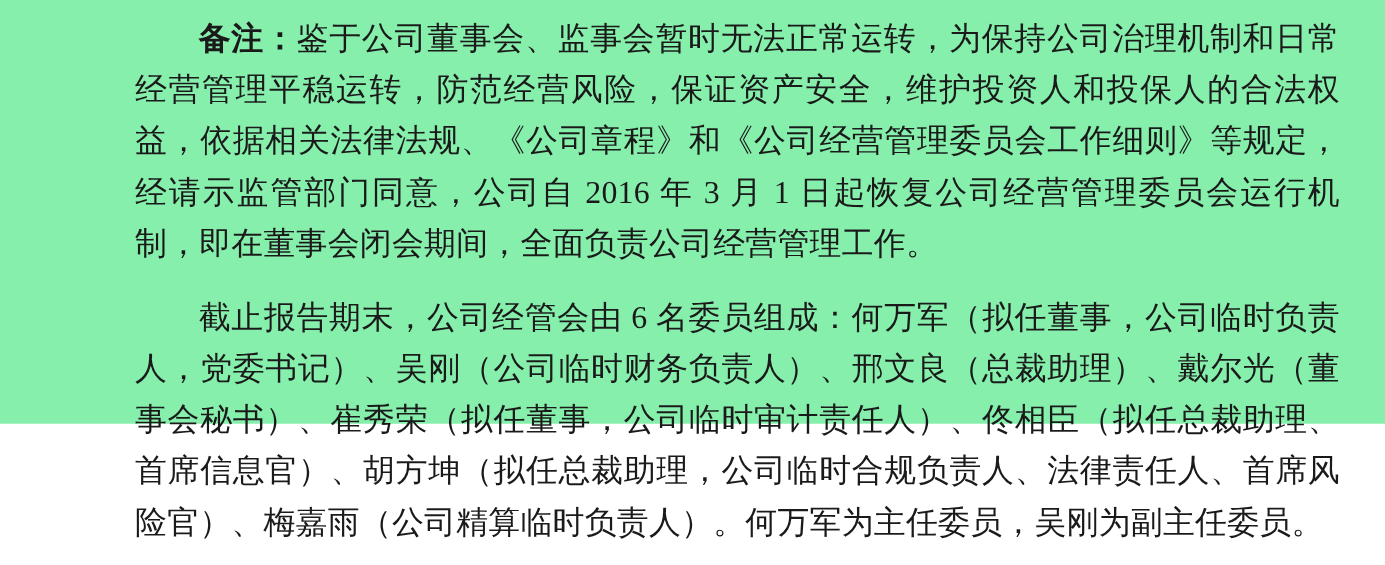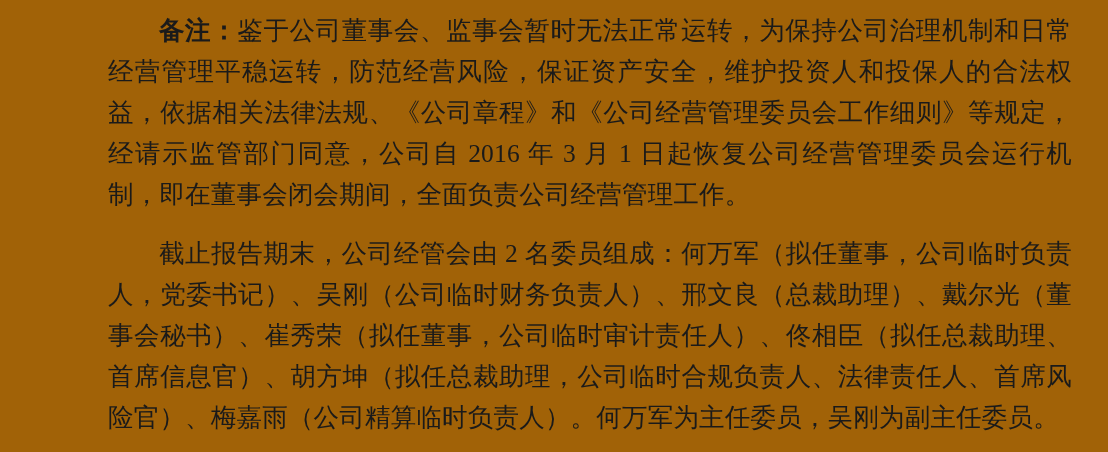--- a/index.html
+++ b/index.html
@@ -10,22 +10,22 @@
     width: 1108px;
     height: 452px;
     background: #ffffff;
     font-family: "Liberation Serif", "DejaVu Serif", serif;
     color: #1a1a1a;
     overflow: hidden;
   }
   .page {
     position: relative;
     width: 1108px;
-    height: 452px;
-    background: #a16207;
+    height: 339px;
+    background: #86efac;
     box-sizing: border-box;
     padding: 10px 36px 0 108px;
   }
   .doc-body {
     font-size: 25.5px;
     line-height: 41px;
     letter-spacing: 0.2px;
     text-align: justify;
     text-justify: inter-ideograph;
   }
@@ -48,17 +48,17 @@
 <body>
 
 <div class="page">
   <div class="doc-body">
 
     <p class="para first">
       <span class="run label-bold">备注：</span><span class="run">鉴于公司董事会、监事会暂时无法正常运转，为保持公司治理机制和日常经营管理平稳运转，防范经营风险，保证资产安全，维护投资人和投保人的合法权益，依据相关法律法规、《公司章程》和《公司经营管理委员会工作细则》等规定，经请示监管部门同意，公司自 2016 年 3 月 1 日起恢复公司经营管理委员会运行机制，即在董事会闭会期间，全面负责公司经营管理工作。</span>
     </p>
 
     <p class="para second">
-      <span class="run">截止报告期末，公司经管会由 2 名委员组成：何万军（拟任董事，公司临时负责人，党委书记）、吴刚（公司临时财务负责人）、邢文良（总裁助理）、戴尔光（董事会秘书）、崔秀荣（拟任董事，公司临时审计责任人）、佟相臣（拟任总裁助理、首席信息官）、胡方坤（拟任总裁助理，公司临时合规负责人、法律责任人、首席风险官）、梅嘉雨（公司精算临时负责人）。何万军为主任委员，吴刚为副主任委员。</span>
+      <span class="run">截止报告期末，公司经管会由 6 名委员组成：何万军（拟任董事，公司临时负责人，党委书记）、吴刚（公司临时财务负责人）、邢文良（总裁助理）、戴尔光（董事会秘书）、崔秀荣（拟任董事，公司临时审计责任人）、佟相臣（拟任总裁助理、首席信息官）、胡方坤（拟任总裁助理，公司临时合规负责人、法律责任人、首席风险官）、梅嘉雨（公司精算临时负责人）。何万军为主任委员，吴刚为副主任委员。</span>
     </p>
 
   </div>
 </div>
 
 </body></html>

